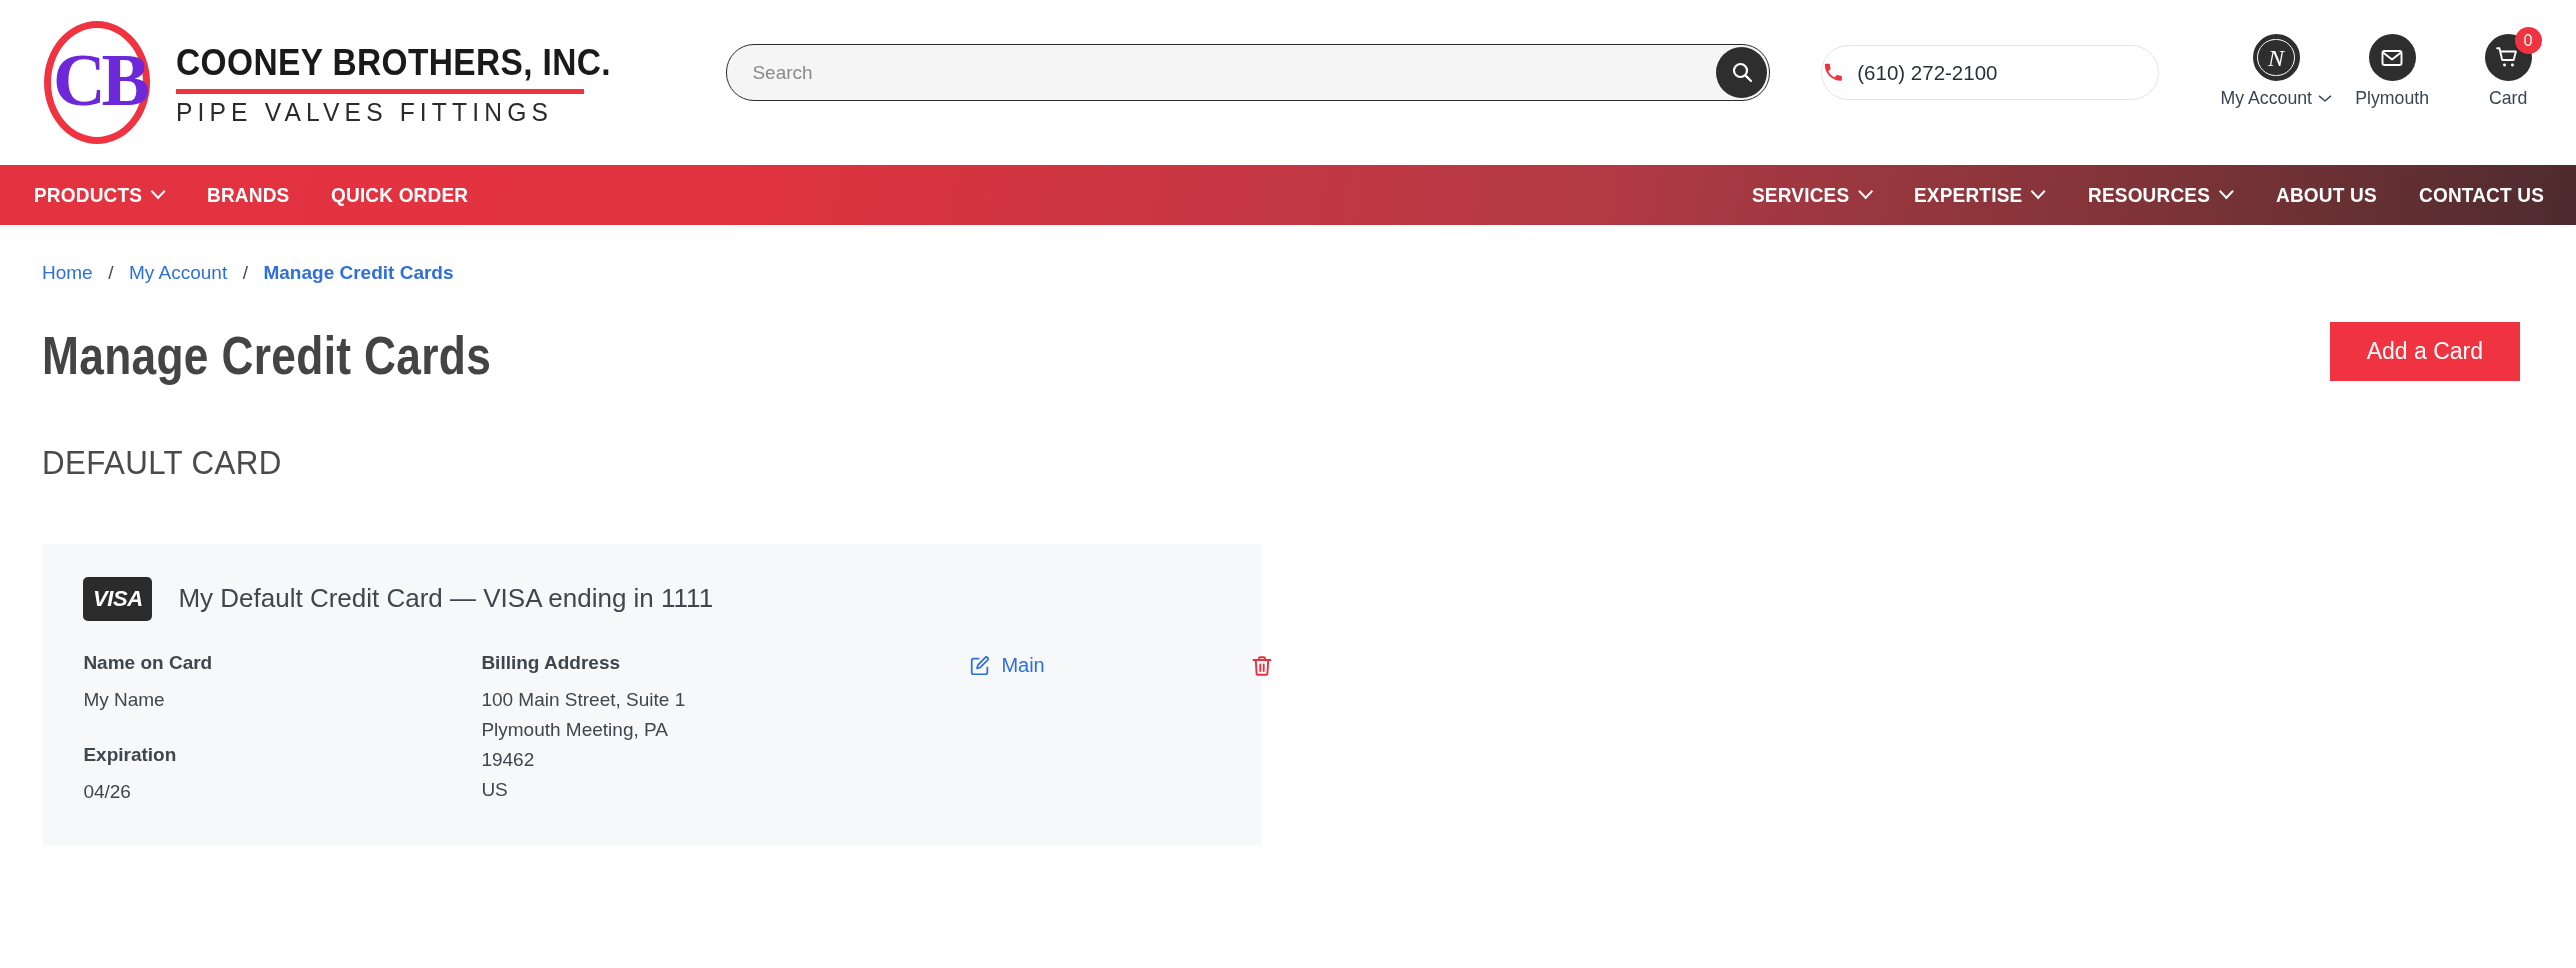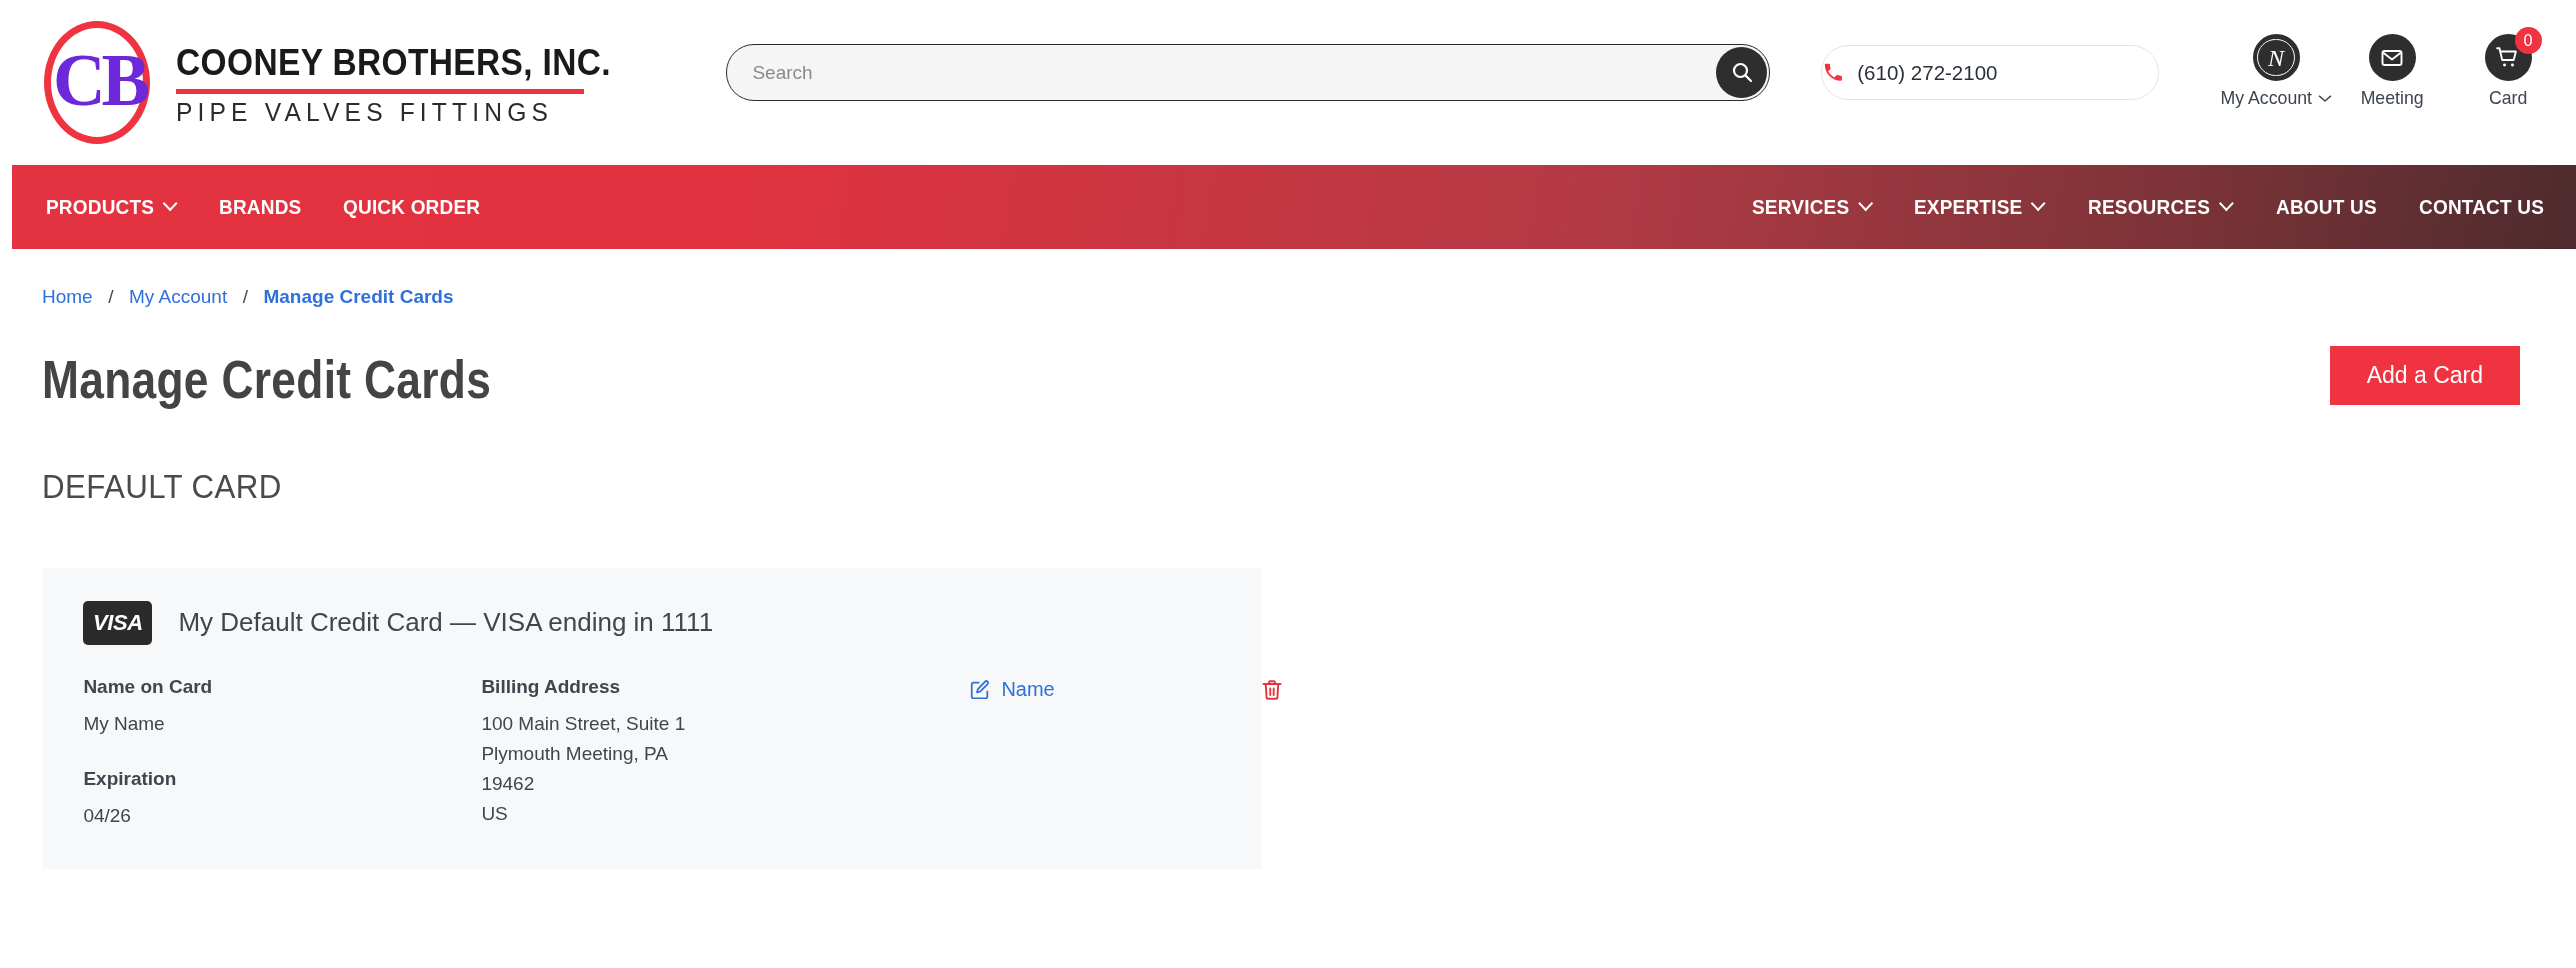--- a/index.html
+++ b/index.html
@@ -154,26 +154,25 @@
     border-radius: 13.4px;
     background: #ef3340;
     color: #fff;
     font-size: 16.3px;
     display: flex; align-items: center; justify-content: center;
     padding: 0 4.2px;
   }
 
   
   .nav {
-    height: 84px;
+    height: 60px;
     background: linear-gradient(100deg, #e43340 0%, #e1323f 28%, #b23a45 62%, #7a3337 85%, #4d2b2e 100%);
     display: flex; align-items: center;
     padding: 0 25.4px 0 34px;
     color: #fff;
-    margin-left: 12px;
   }
   .nav-left, .nav-right { display: flex; align-items: center; }
   .nav-right { margin-left: auto; align-items: flex-end; }
   .nav-item {
     display: flex; align-items: center; gap: 11.3px;
     font-size: 20px;
     font-weight: bold;
     letter-spacing: 0.2px;
     color: #ffffff;
     cursor: pointer;
@@ -337,21 +336,21 @@
       </div>
     </div>
 
     <div class="util-item">
       <div class="util-circle">
         <svg width="24" height="24" viewBox="0 0 24 24" fill="none" stroke="#ffffff" stroke-width="1.9">
           <rect x="2.5" y="5" width="19" height="14" rx="2"></rect>
           <polyline points="3,6.5 12,13.5 21,6.5" stroke-linejoin="round"></polyline>
         </svg>
       </div>
-      <div class="util-label">Meeting</div>
+      <div class="util-label">Plymouth</div>
     </div>
 
     <div class="util-item">
       <div class="util-circle">
         <svg width="25.4" height="25.4" viewBox="0 0 24 24" fill="none" stroke="#ffffff" stroke-width="1.8">
           <path d="M2 3h2.2l2.6 11.2h10.8l2.2-8H6" stroke-linecap="round" stroke-linejoin="round"></path>
           <circle cx="9" cy="19" r="1.4" fill="#ffffff" stroke="none"></circle>
           <circle cx="16.5" cy="19" r="1.4" fill="#ffffff" stroke="none"></circle>
         </svg>
         <div class="badge">0</div>
@@ -441,21 +440,21 @@
         <div class="fld-value" style="margin-top:1.4px">19462</div>
         <div class="fld-value" style="margin-top:1.4px">US</div>
       </div>
 
       <div class="col-actions">
         <a class="edit-link">
           <svg width="22" height="22" viewBox="0 0 24 24" fill="none" stroke="#2f6fdb" stroke-width="1.9">
             <path d="M20 13.5V19a2 2 0 0 1-2 2H5a2 2 0 0 1-2-2V6a2 2 0 0 1 2-2h5.5" stroke-linecap="round"></path>
             <path d="M17.6 2.9a1.9 1.9 0 0 1 2.7 2.7L12.3 13.6 8.7 14.6l1-3.6 7.9-8.1z" stroke-linejoin="round"></path>
           </svg>
-          <span>Name</span>
+          <span>Main</span>
         </a>
         <button class="trash-btn">
           <svg width="24" height="24" viewBox="0 0 24 24" fill="none" stroke="#e8313f" stroke-width="1.9">
             <path d="M3.5 6h17" stroke-linecap="round"></path>
             <path d="M9 6V4.4c0-.6.5-1.1 1.1-1.1h3.8c.6 0 1.1.5 1.1 1.1V6" stroke-linejoin="round"></path>
             <path d="M5.8 6.6l.8 13.1c0 .6.6 1.1 1.2 1.1h8.4c.6 0 1.2-.5 1.2-1.1l.8-13.1" stroke-linejoin="round"></path>
             <path d="M10.3 10.4v6.6M13.7 10.4v6.6" stroke-linecap="round"></path>
           </svg>
         </button>
       </div>

